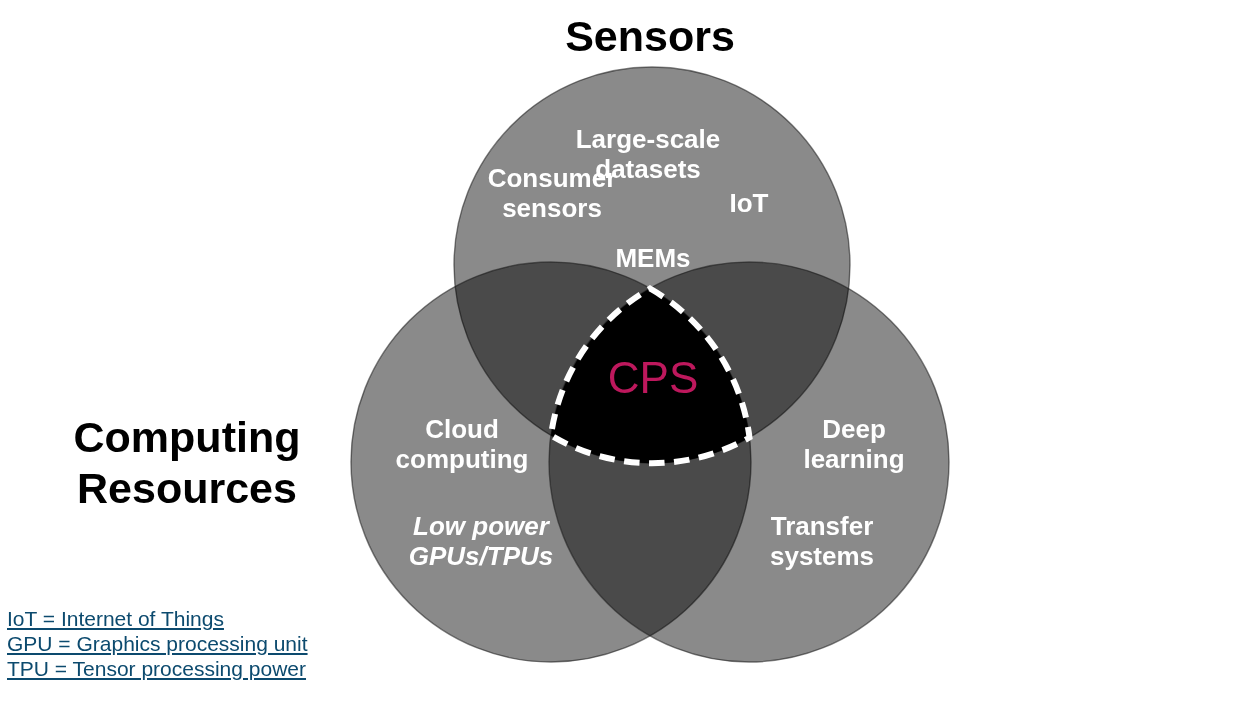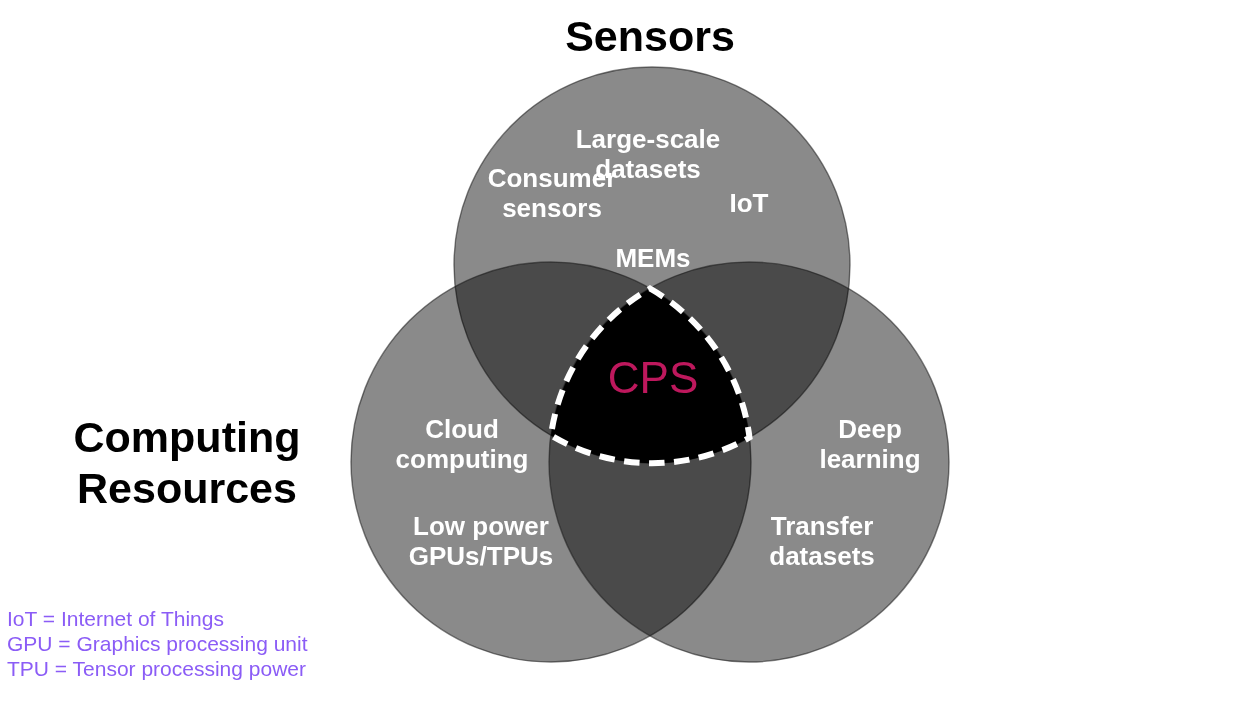--- a/index.html
+++ b/index.html
@@ -60,22 +60,23 @@
     font-weight: normal;
     color: #be185d;
     line-height: 44px;
   }
   #legend {
     position: absolute;
     left: 7px;
     top: 606px;
     font-size: 21px;
     line-height: 25px;
-    color: #8b5cf6;
+    color: #0c4a6e;
     white-space: nowrap;
+    text-decoration: underline;
   }
 </style>
 </head>
 <body>
 
 <div id="stage">
 
   <svg id="venn-svg" width="1247" height="720" viewBox="0 0 1247 720">
     <circle class="vcircle" cx="652" cy="265" r="198"></circle>
     <circle class="vcircle" cx="551" cy="462" r="200"></circle>
@@ -89,27 +90,27 @@
 
   <div class="txt item-label" style="left:648px; top:128px;margin-top:26px;">Large-scale
 datasets</div>
   <div class="txt item-label" style="left:552px; top:193px;">Consumer
 sensors</div>
   <div class="txt item-label" style="left:749px; top:203px;">IoT</div>
   <div class="txt item-label" style="left:653px; top:258px;">MEMs</div>
 
   <div class="txt item-label" style="left:462px; top:444px;">Cloud
 computing</div>
-  <div class="txt item-label" style="left:481px; top:541px;">Low power
+  <div class="txt item-label" style="left:481px; top:541px;font-style:italic;">Low power
 GPUs/TPUs</div>
 
-  <div class="txt item-label" style="left:854px; top:444px;margin-left:16px;">Deep
+  <div class="txt item-label" style="left:854px; top:444px;">Deep
 learning</div>
   <div class="txt item-label" style="left:822px; top:541px;">Transfer
-datasets</div>
+systems</div>
 
   <div class="txt center-label" style="left:653px; top:378px;">CPS</div>
 
   <div id="legend">
     <div>IoT = Internet of Things</div>
     <div>GPU = Graphics processing unit</div>
     <div>TPU = Tensor processing power</div>
   </div>
 
 </div>

